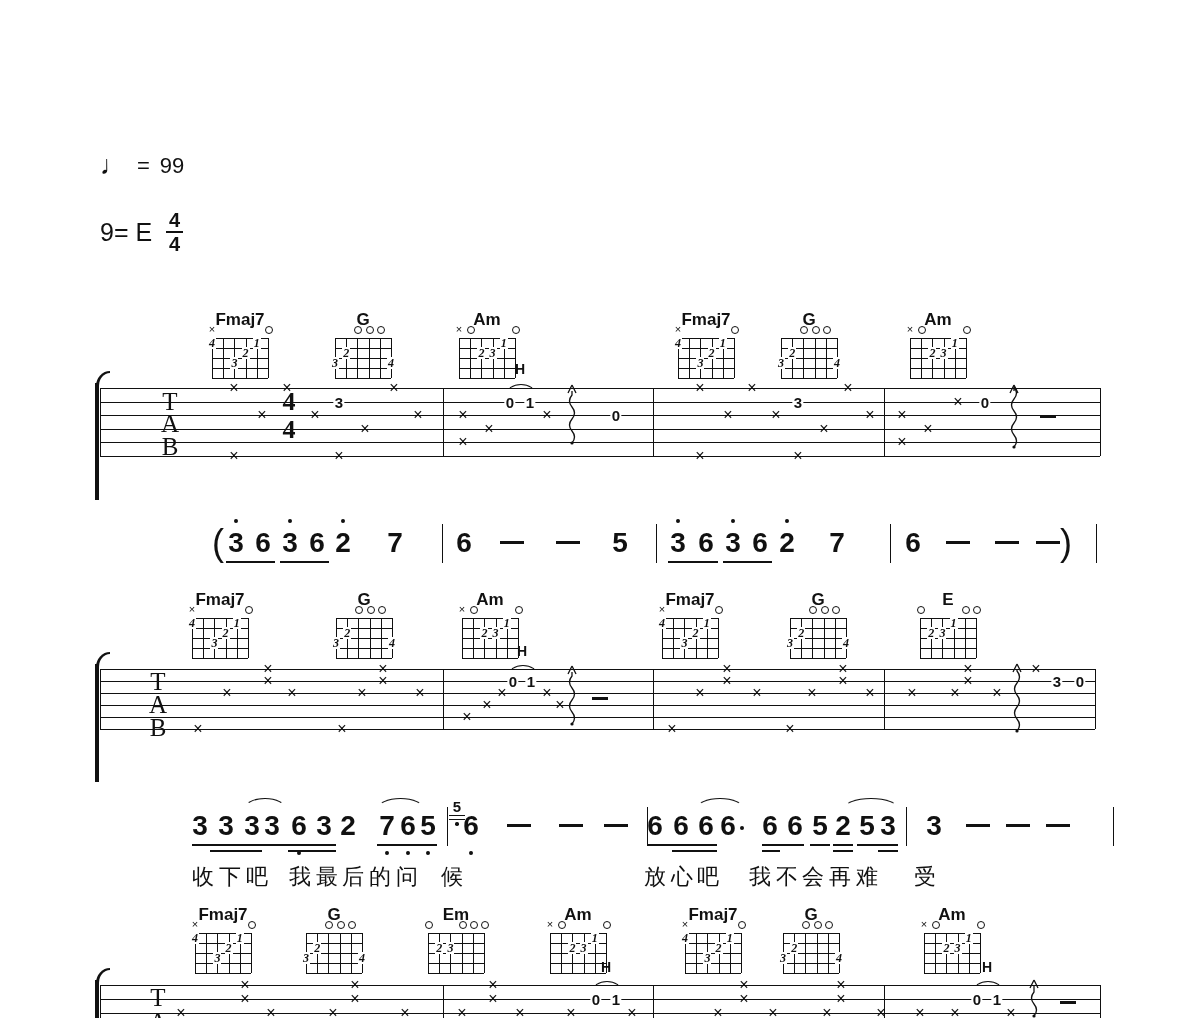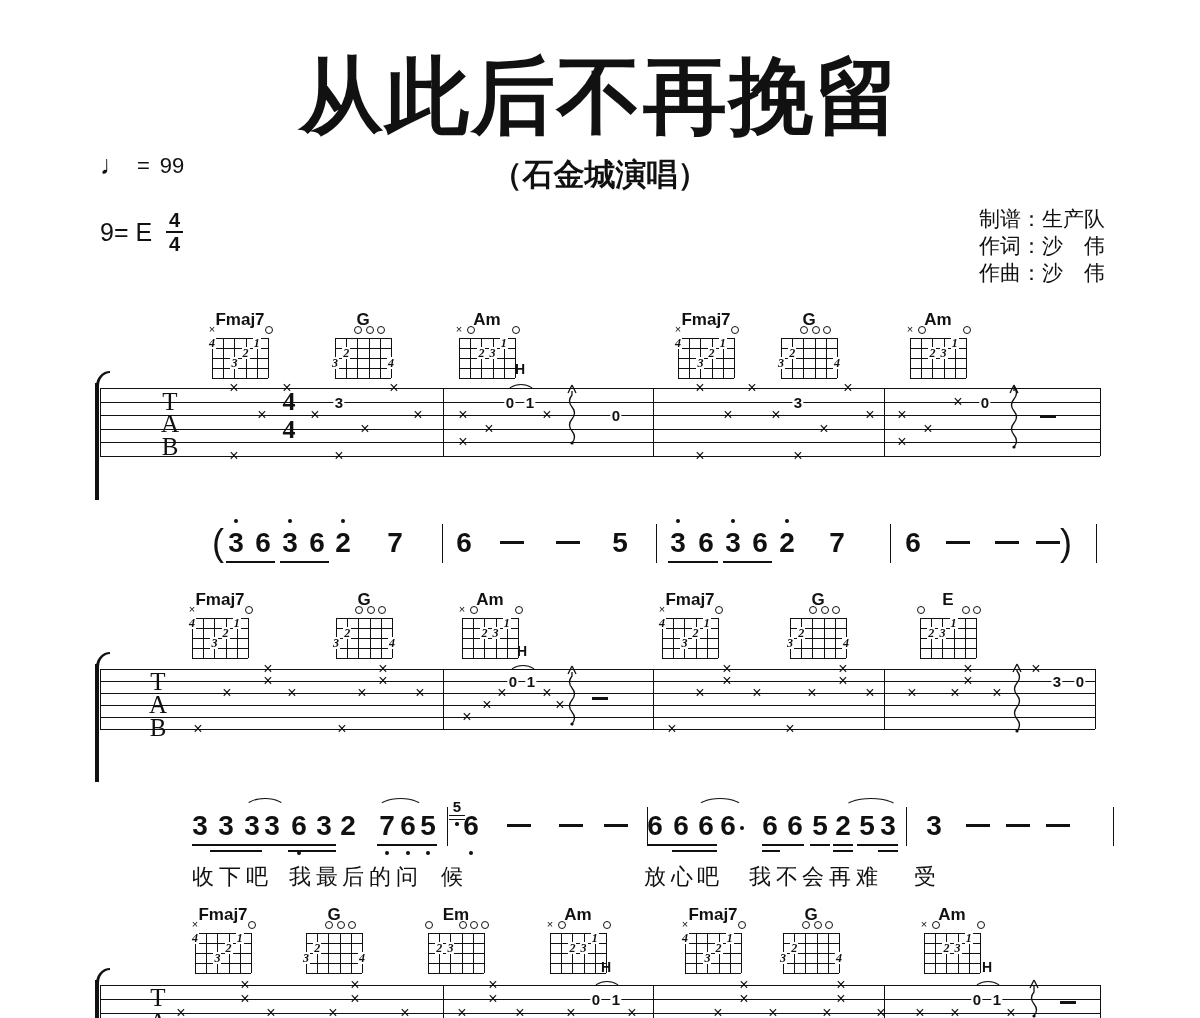--- a/index.html
+++ b/index.html
@@ -18,34 +18,27 @@
 </style>
 </head>
 <body>
 
 <div class="sheet">
   <div class="abs tempo">
     <span class="note">♩</span>
     <span>=</span>
     <span>99</span>
   </div>
-  <div class="abs title">从此后不再挽留</div>
-  <div class="abs subtitle">（石金城演唱）</div>
   <div class="abs keyrow">
     <span>9= E</span>
     <span class="frac">
       <span>4</span>
       <span class="bar"></span>
       <span>4</span>
     </span>
-  </div>
-  <div class="abs credits">
-    <div>制谱：生产队</div>
-    <div>作词：沙　伟</div>
-    <div>作曲：沙　伟</div>
   </div>
   <div id="music" class="abs" style="left:0;top:0;width:1200px;height:1018px;">
       <div style="position: absolute; left: 240px; top: 319px; font-size: 17px; line-height: 1; transform: translate(-50%, -50%); white-space: nowrap; font-weight: bold;">Fmaj7</div>
       <div style="position: absolute; left: 212px; top: 338px; width: 56px; height: 1px; background: rgb(17, 17, 17);"></div>
       <div style="position: absolute; left: 212px; top: 348px; width: 56px; height: 1px; background: rgb(17, 17, 17);"></div>
       <div style="position: absolute; left: 212px; top: 358px; width: 56px; height: 1px; background: rgb(17, 17, 17);"></div>
       <div style="position: absolute; left: 212px; top: 368px; width: 56px; height: 1px; background: rgb(17, 17, 17);"></div>
       <div style="position: absolute; left: 212px; top: 378px; width: 56px; height: 1px; background: rgb(17, 17, 17);"></div>
       <div style="position: absolute; left: 212px; top: 338px; width: 1px; height: 40px; background: rgb(17, 17, 17);"></div>
       <div style="position: absolute; left: 223.2px; top: 338px; width: 1px; height: 40px; background: rgb(17, 17, 17);"></div>

